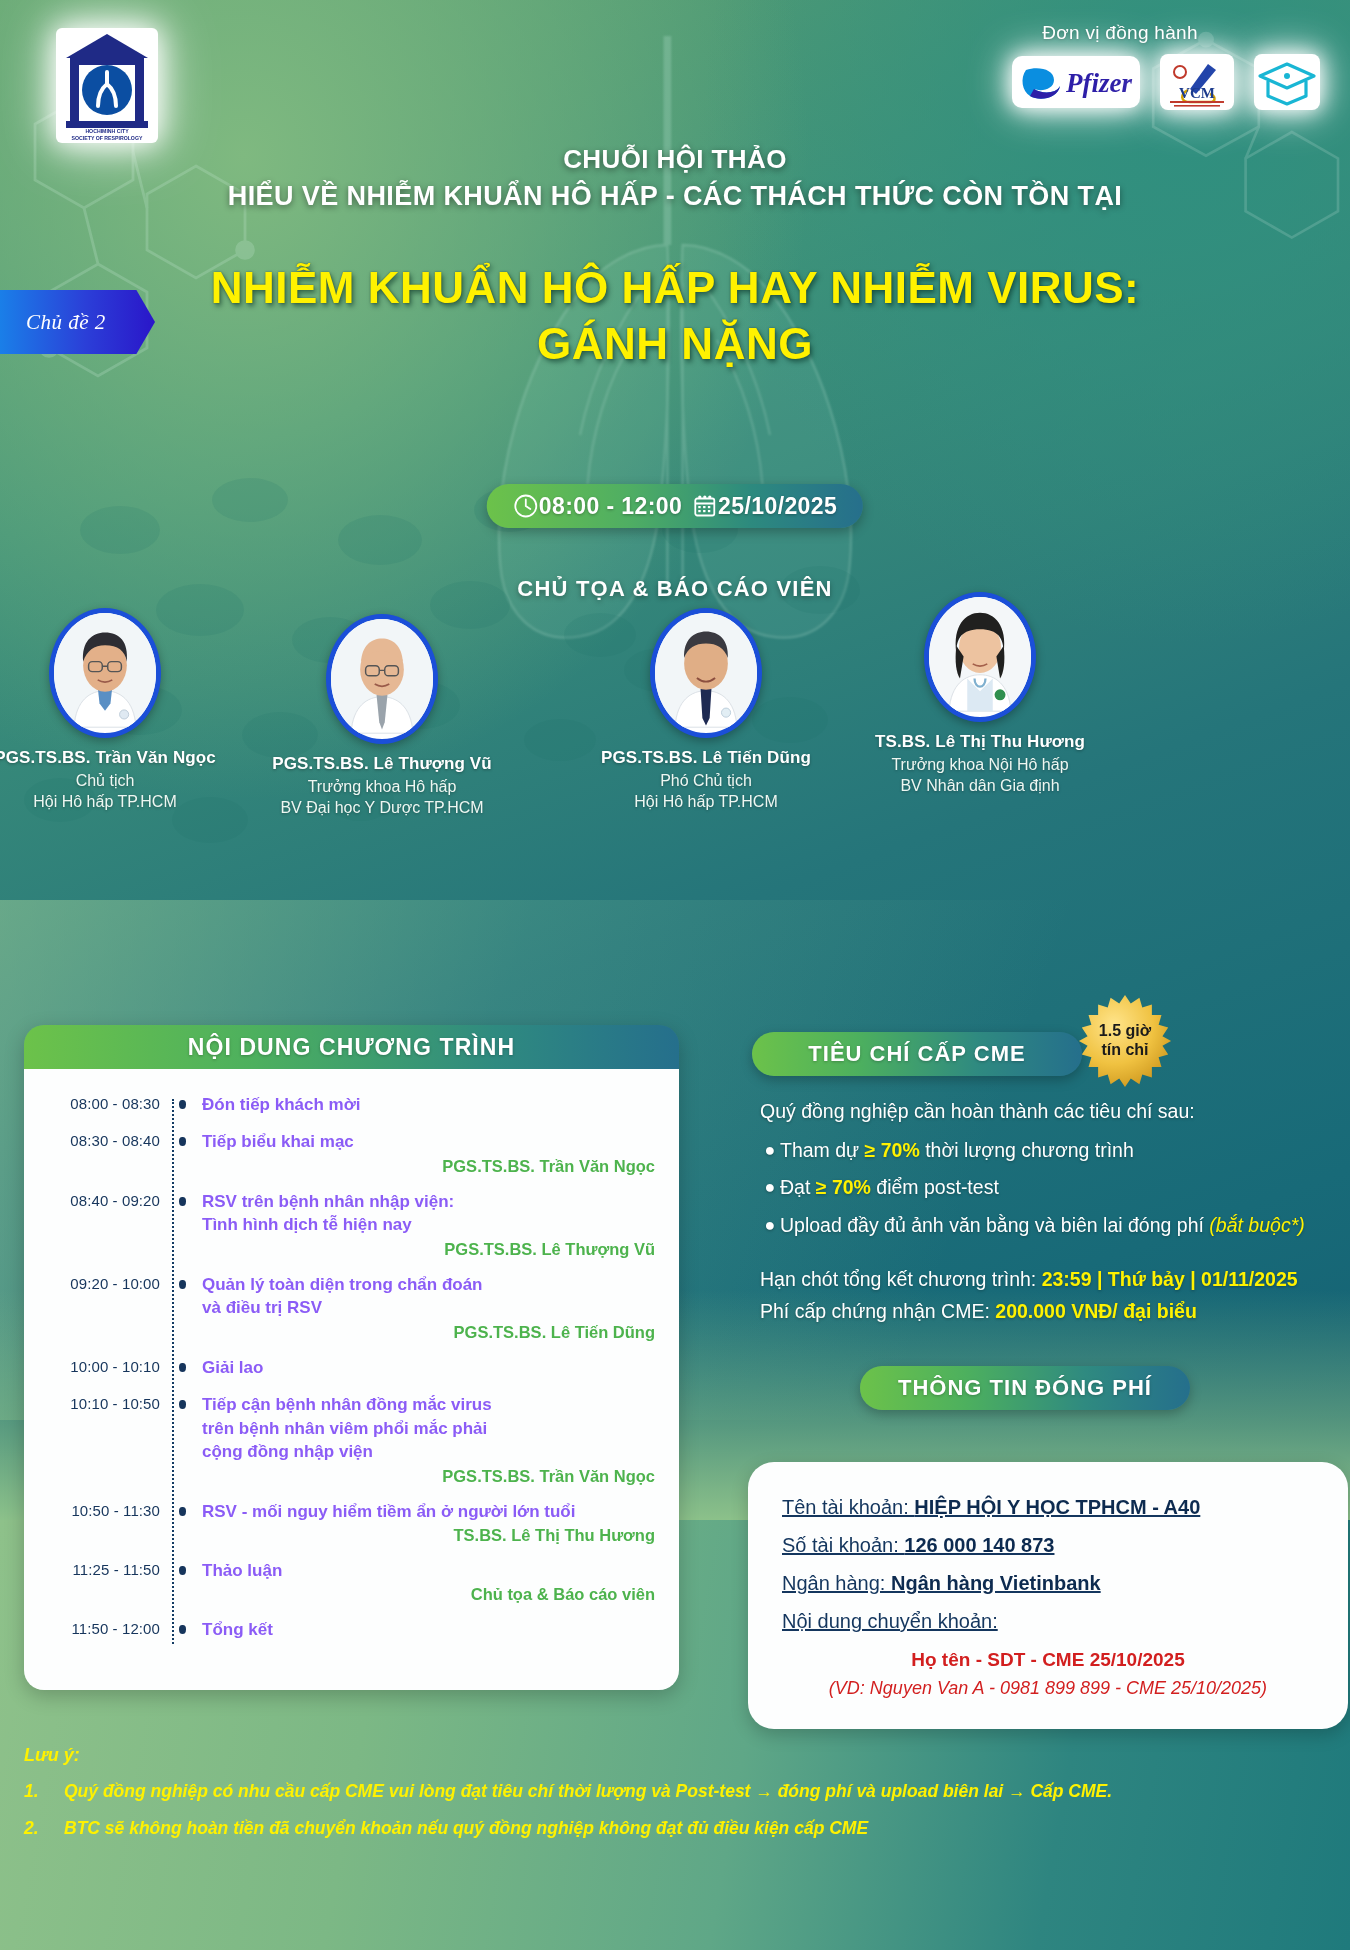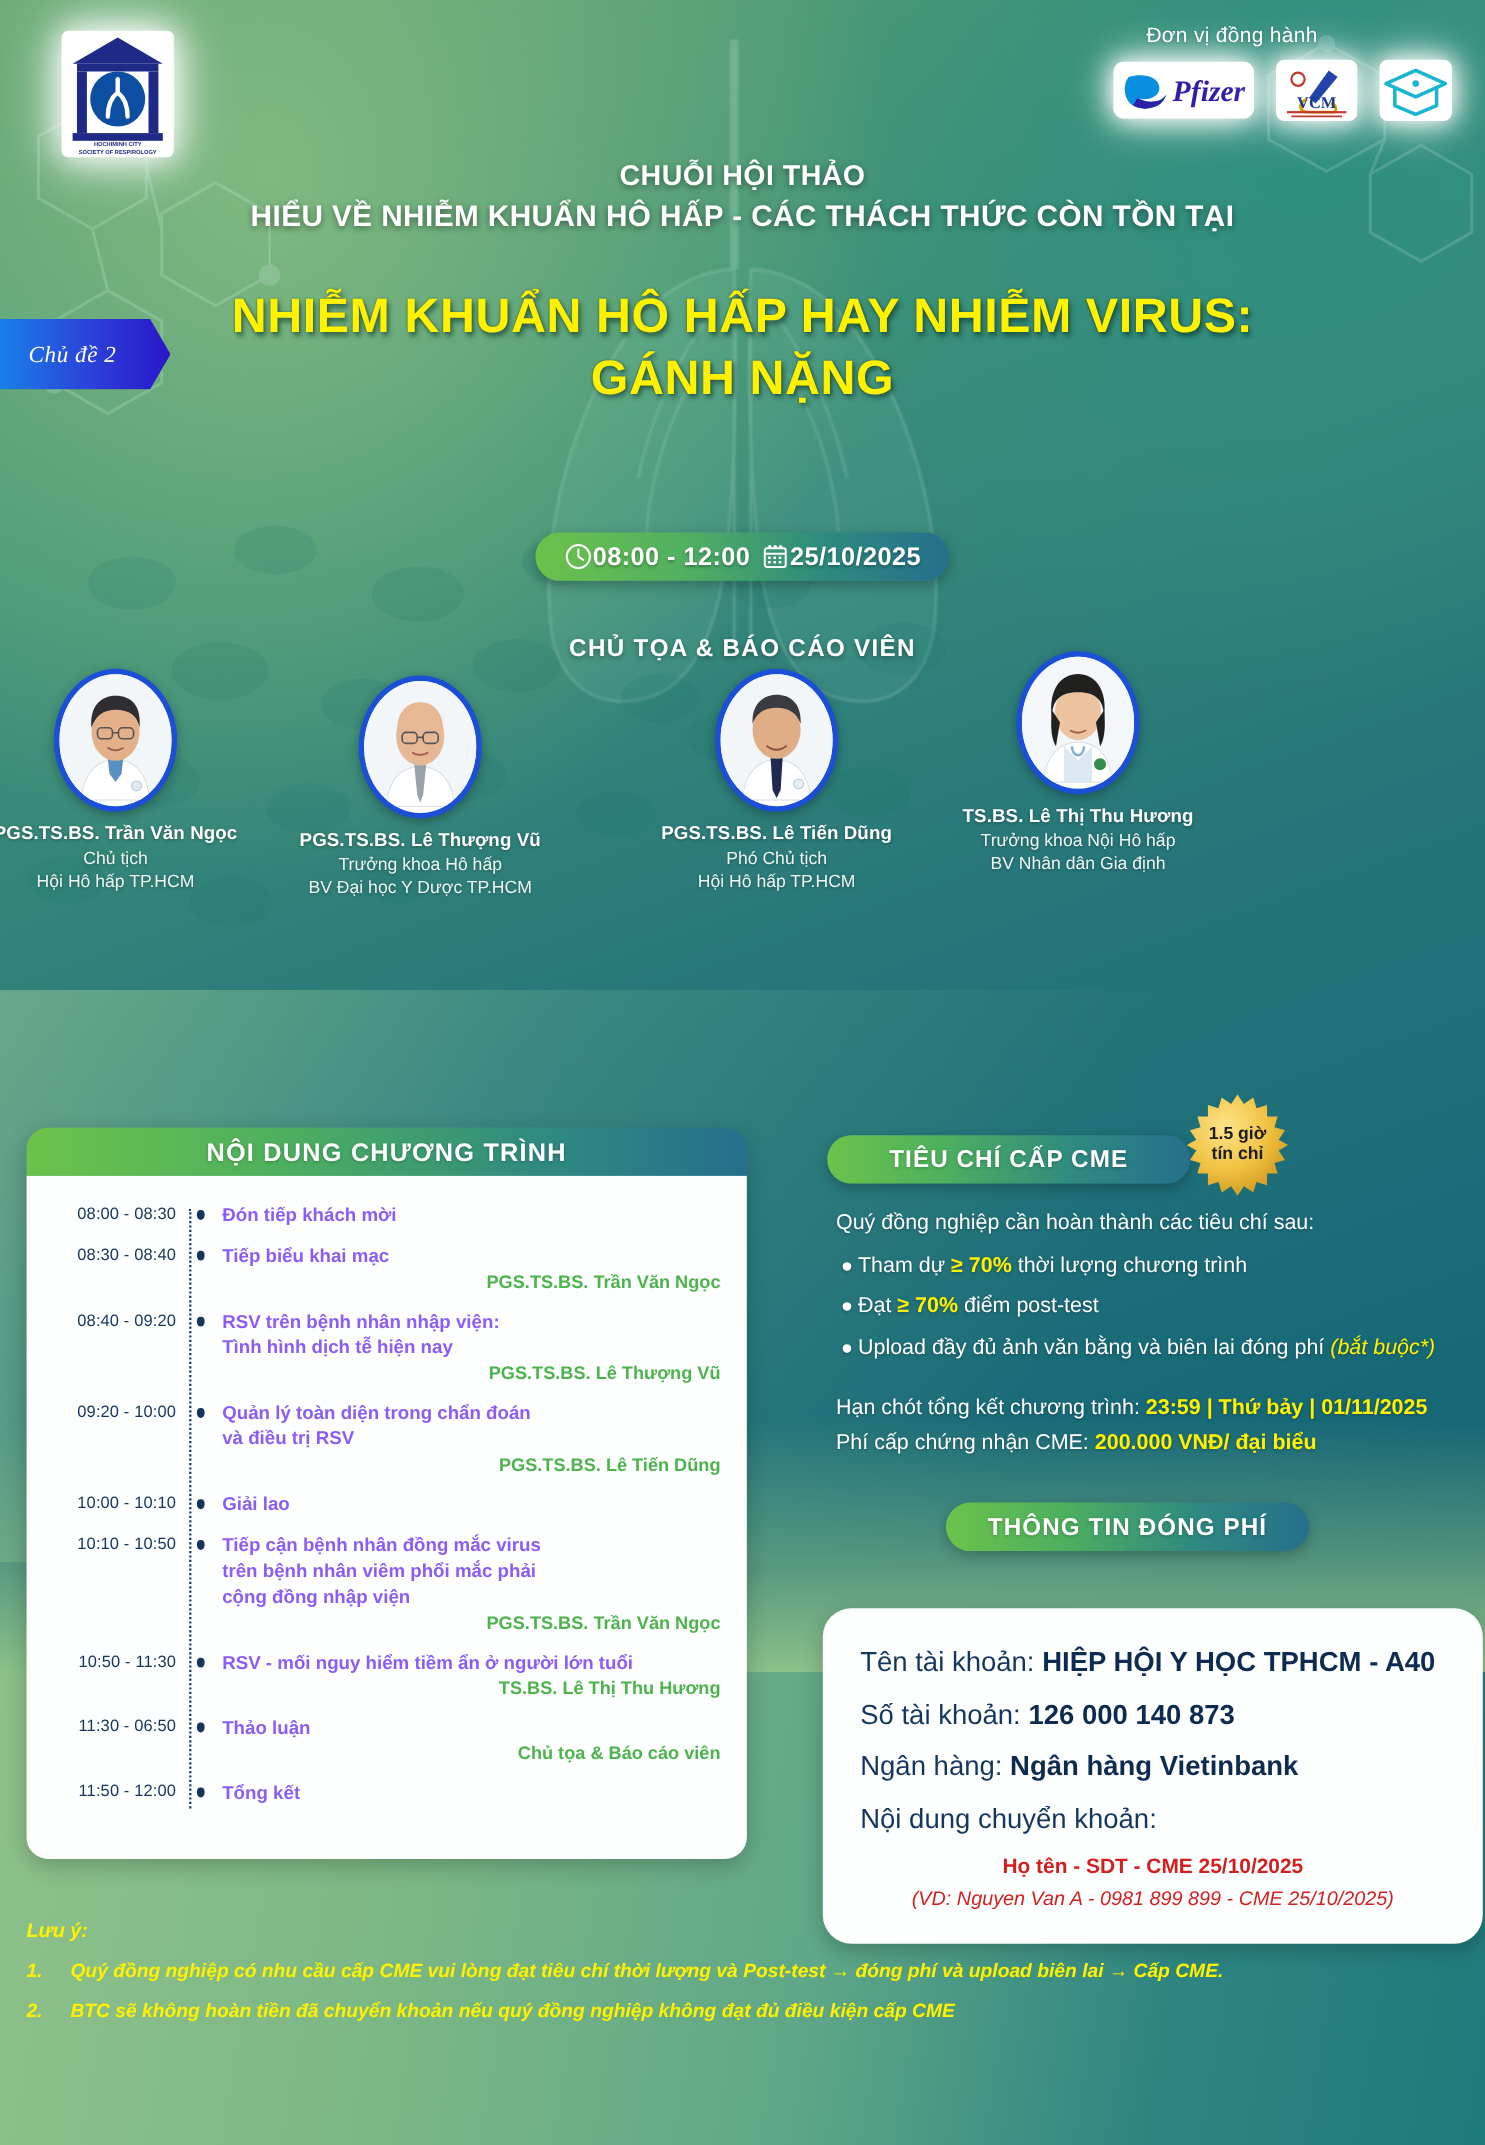--- a/index.html
+++ b/index.html
@@ -193,21 +193,21 @@
     box-shadow:0 4px 12px rgba(0,0,0,.25);
   }
   .pay-pill span{color:#fff;font-weight:bold;font-size:22px;letter-spacing:1px;
     text-shadow:0 1px 3px rgba(0,0,0,.25);}
 
   .pay-card{
     position:absolute;left:748px;top:1462px;width:600px;
     background:#fdfefe;border-radius:26px;padding:26px 34px 30px;
     box-shadow:0 6px 18px rgba(0,0,0,.2);
   }
-  .pay-line{color:#14365e;font-size:25px;line-height:1.9;}
+  .pay-line{color:#14365e;font-size:20px;line-height:1.9;text-decoration:underline;}
   .pay-line b{color:#0d2b50;font-weight:bold;}
   .pay-center{text-align:center;color:#d21f1f;font-weight:bold;font-size:19px;margin-top:9px;}
   .pay-eg{text-align:center;color:#d21f1f;font-style:italic;font-size:18px;margin-top:7px;}
 
   
   .notes{position:absolute;left:24px;top:1745px;width:1310px;color:#fff200;}
   .notes-h{font-weight:bold;font-style:italic;font-size:18px;margin-bottom:14px;}
   .note-item{display:flex;align-items:flex-start;font-style:italic;font-weight:bold;
     font-size:17.5px;margin-bottom:14px;line-height:1.3;}
   .note-item .n{width:40px;flex:0 0 40px;}
@@ -535,21 +535,21 @@
               <div class="dot"></div>
             </div>
             <div class="body">
               <div class="title">
                 <div>RSV - mối nguy hiểm tiềm ẩn ở người lớn tuổi</div>
               </div>
               <div class="who">TS.BS. Lê Thị Thu Hương</div>
             </div>
           </div>
           <div class="row">
-            <div class="time">11:30 - 06:50</div>
+            <div class="time">11:25 - 11:50</div>
             <div class="dotcol">
               <div class="dot"></div>
             </div>
             <div class="body">
               <div class="title">
                 <div>Thảo luận</div>
               </div>
               <div class="who">Chủ tọa &amp; Báo cáo viên</div>
             </div>
           </div>

